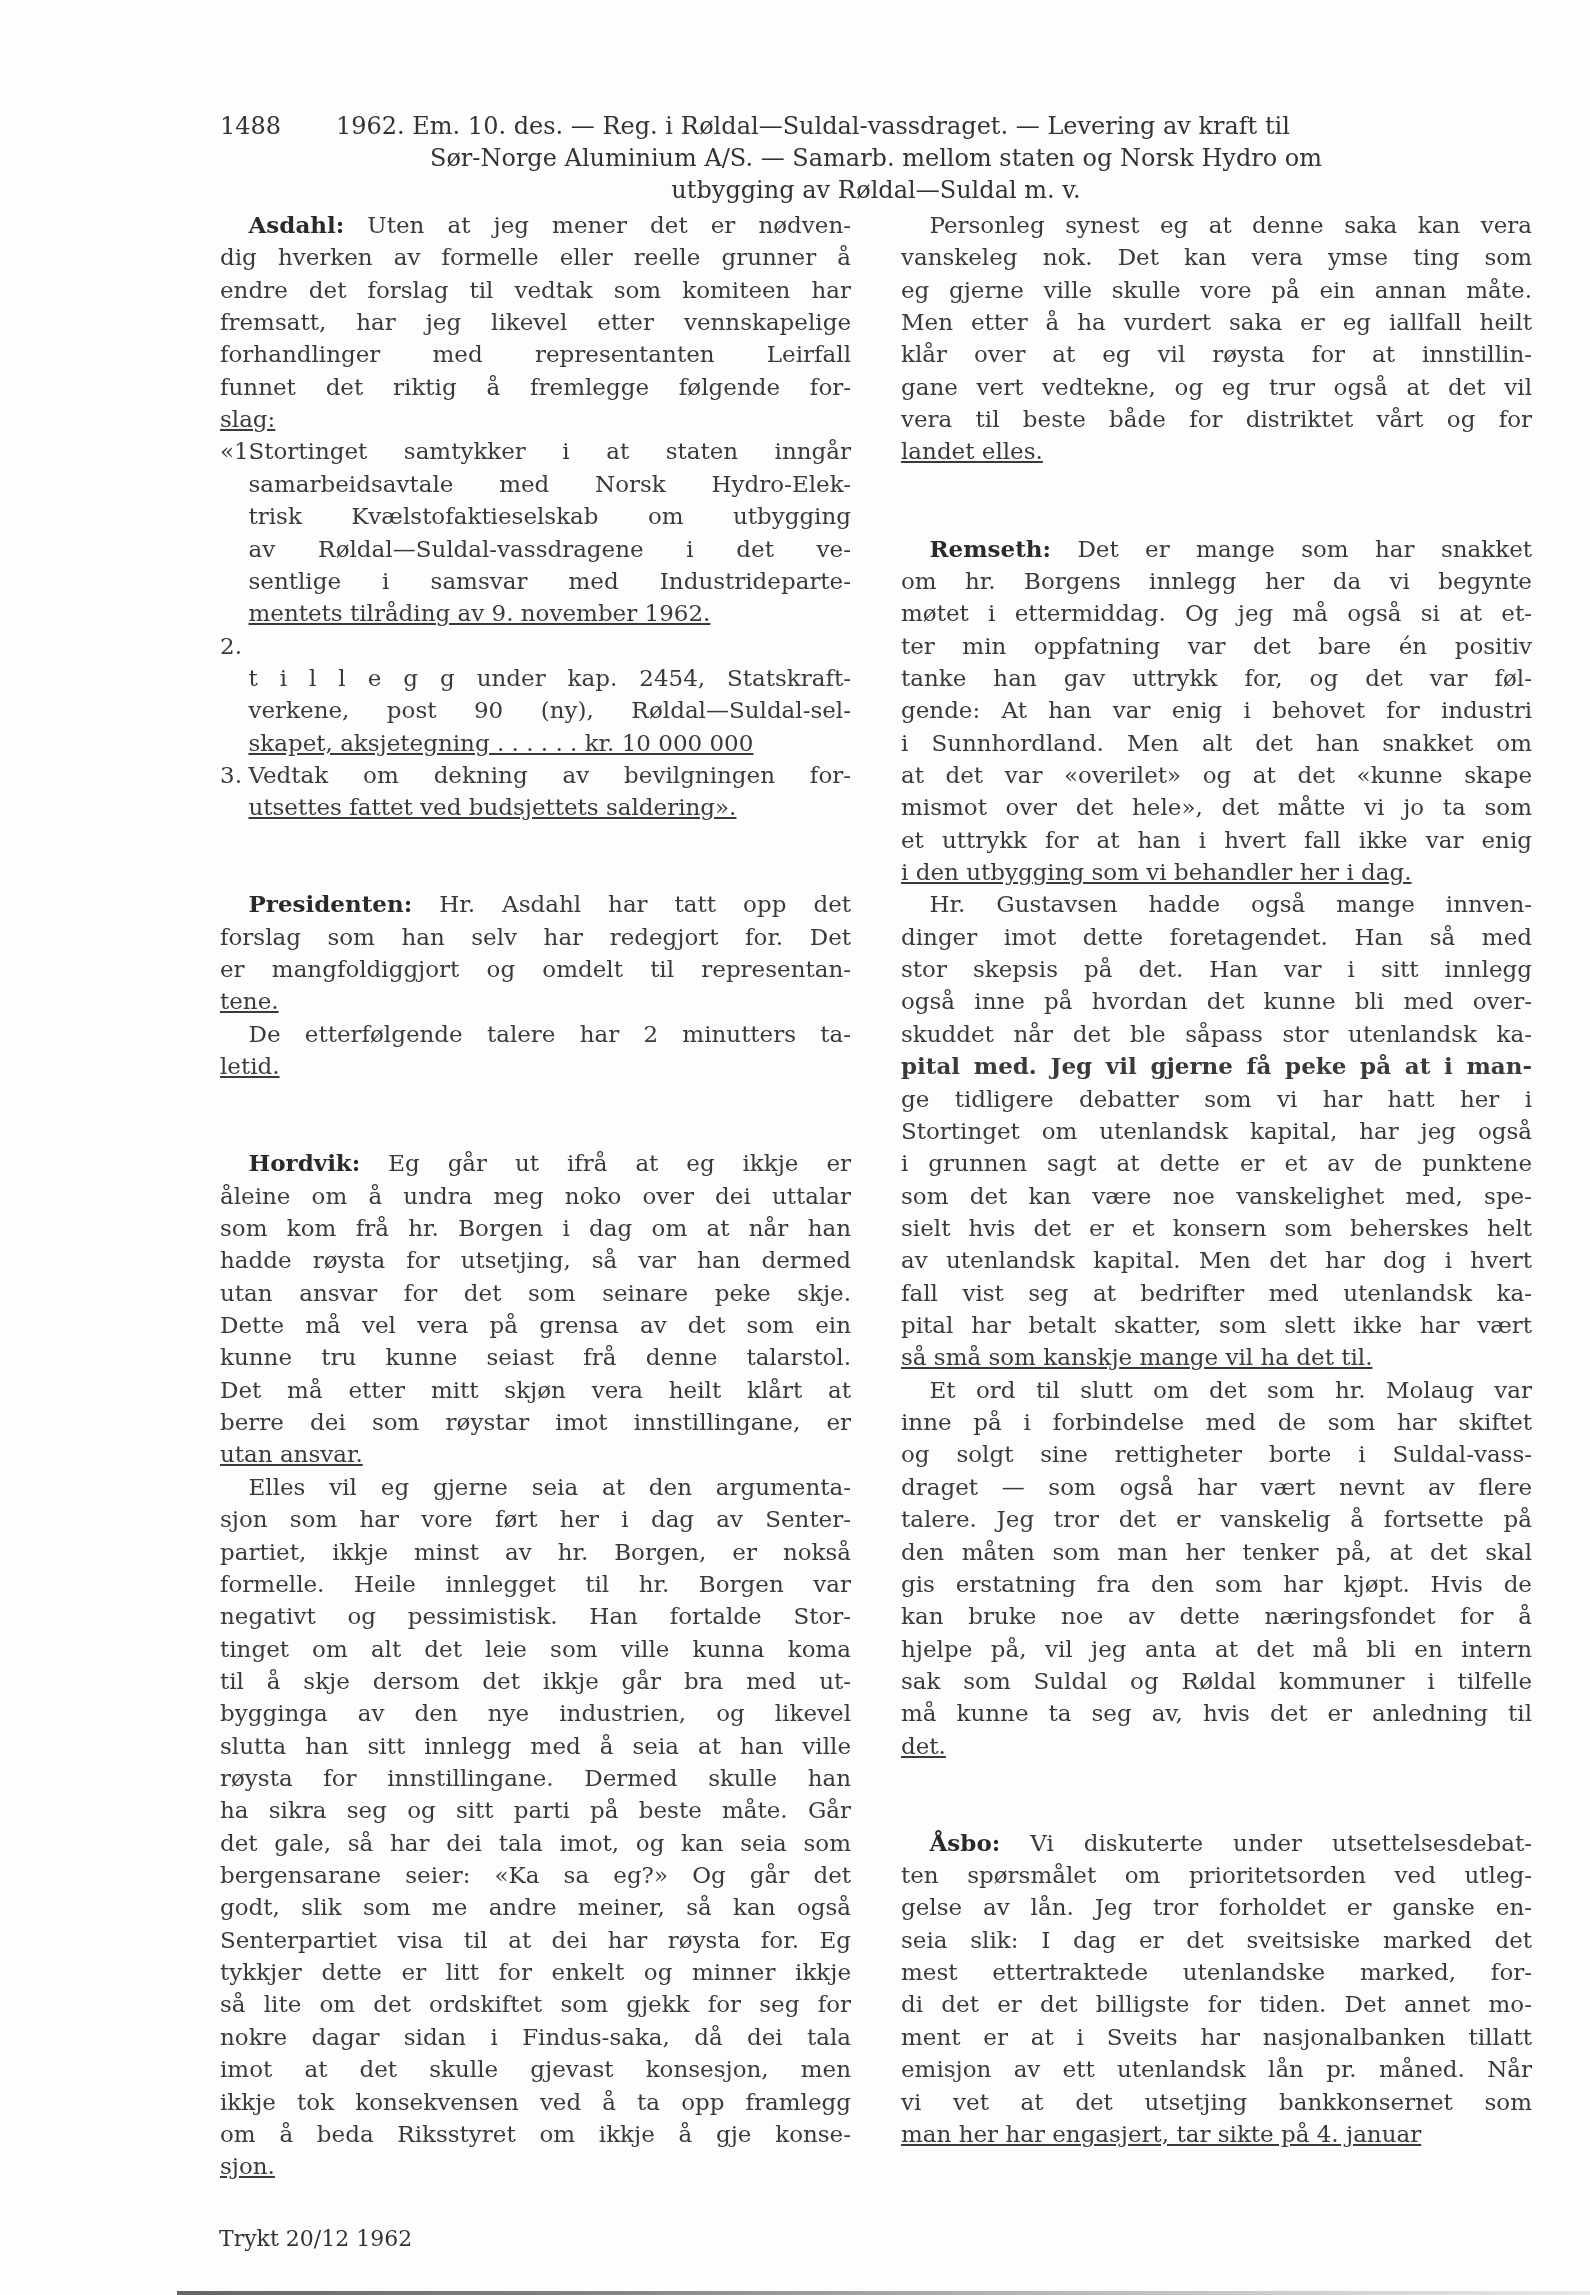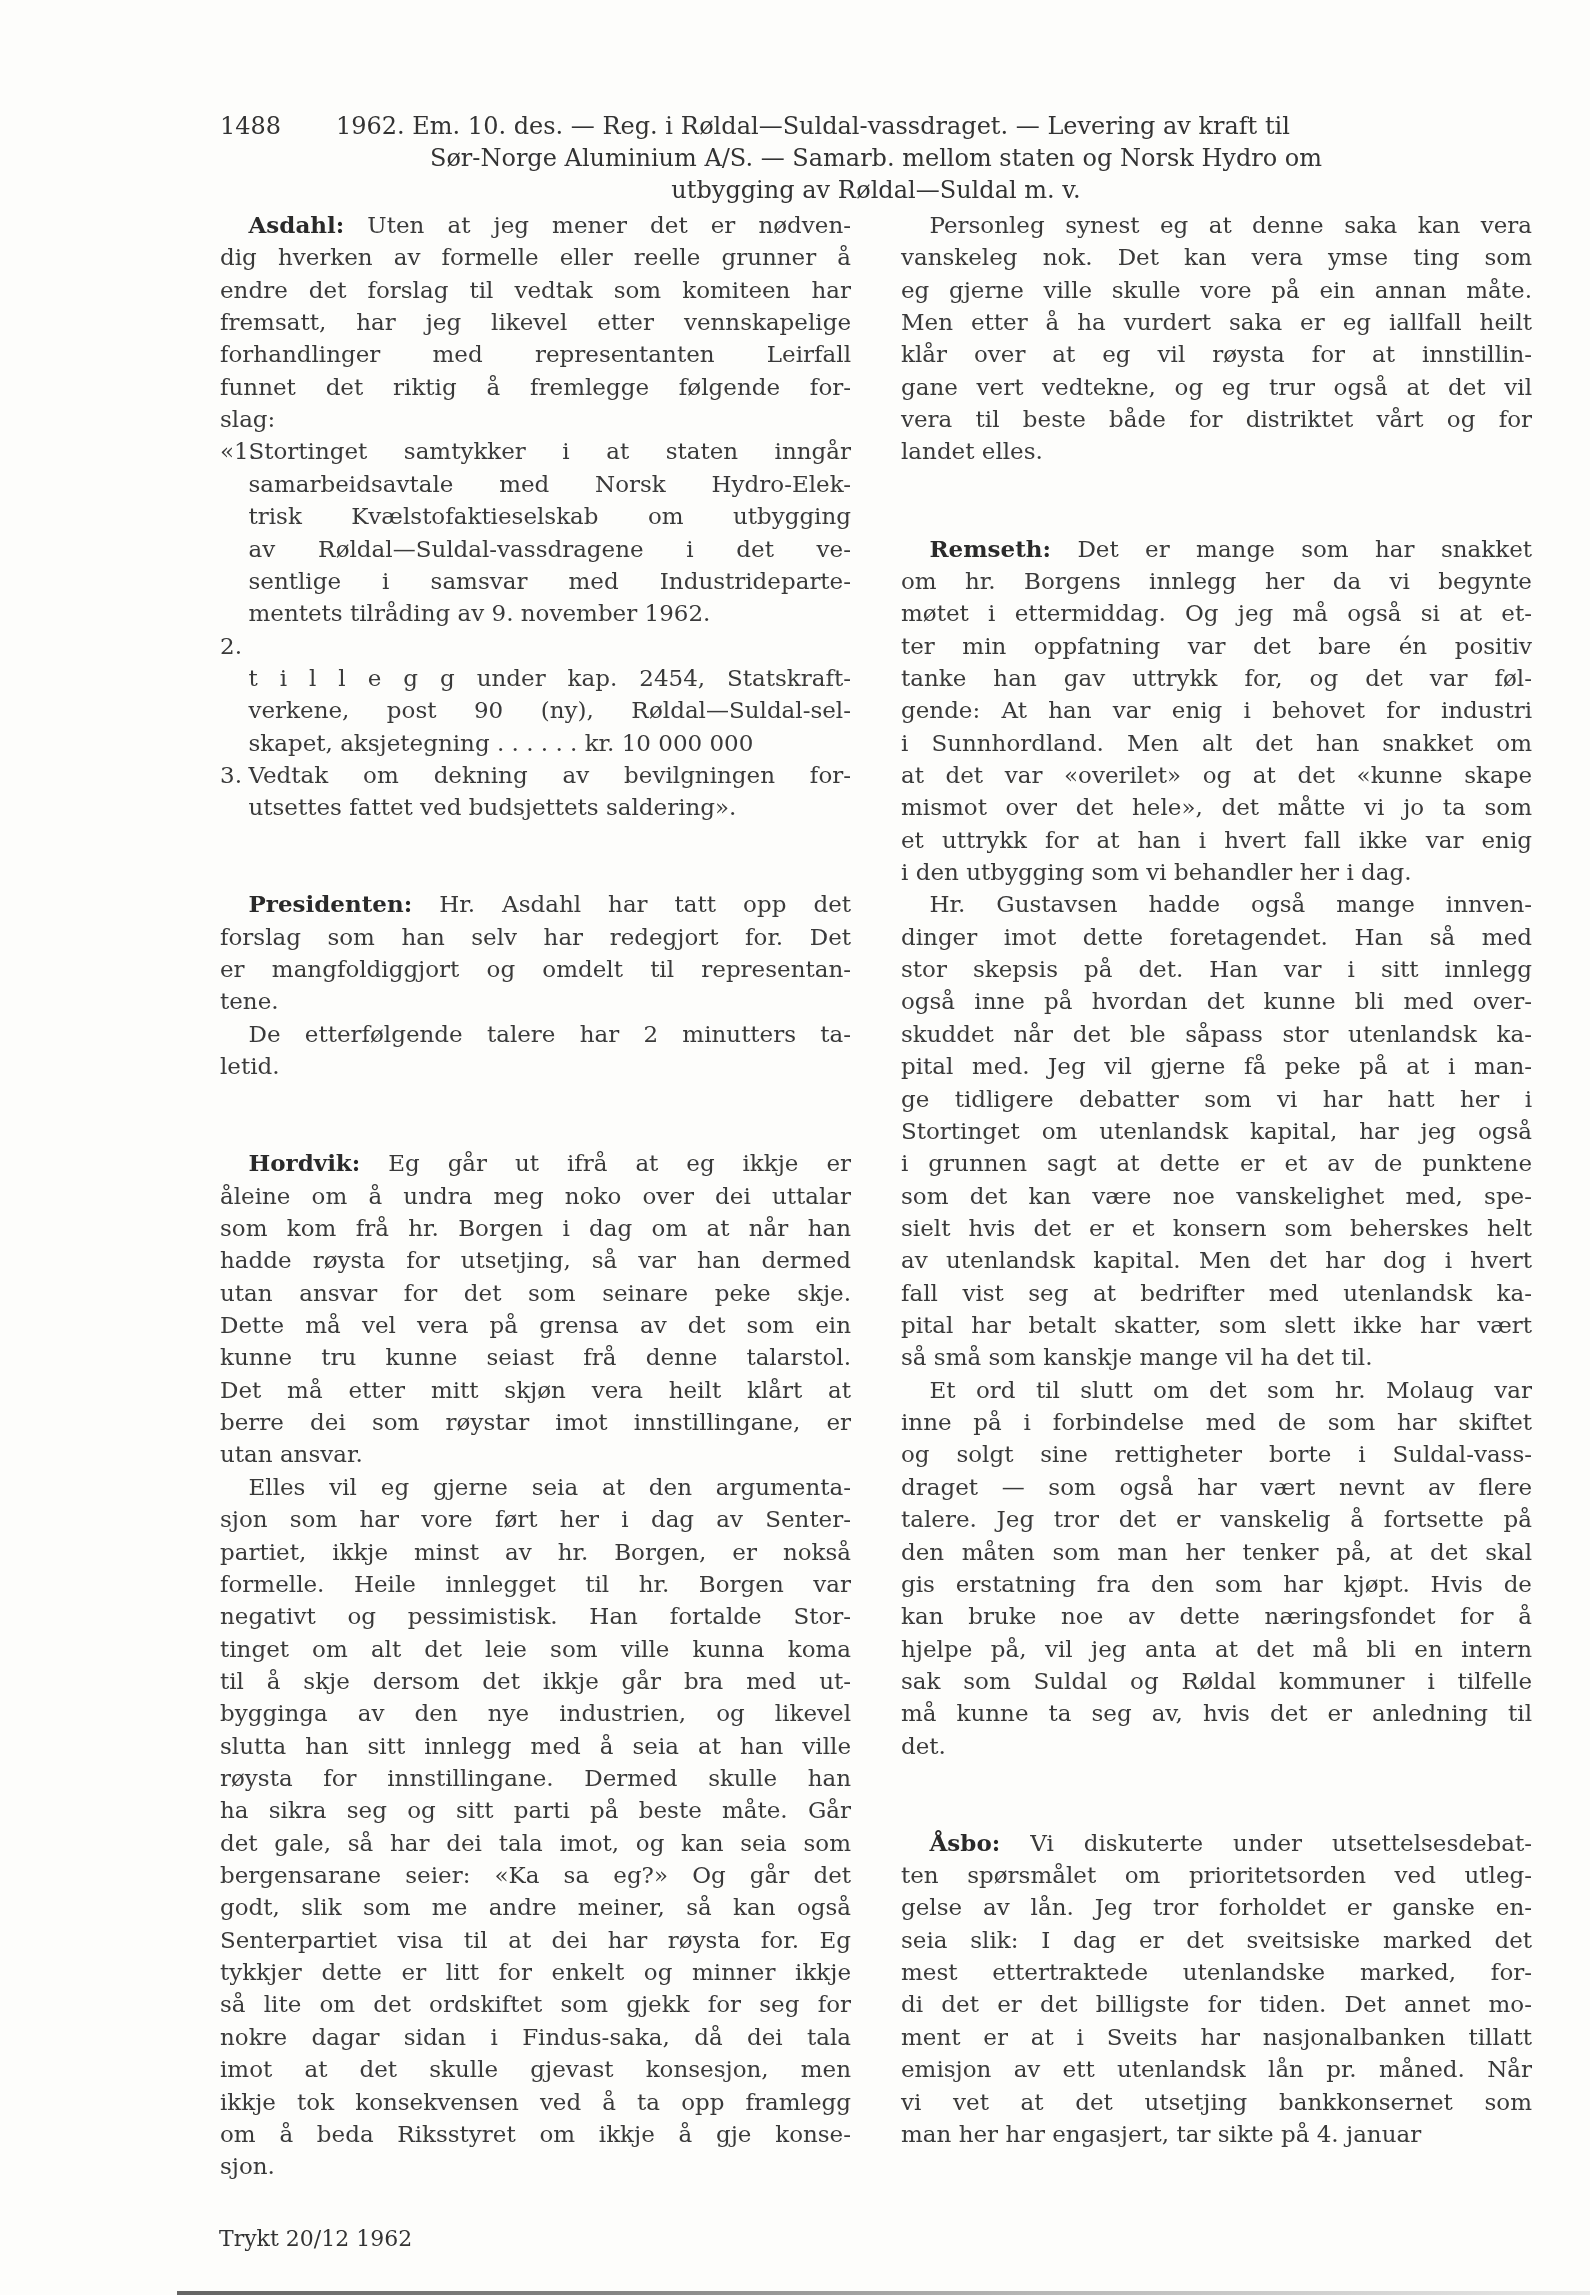--- a/index.html
+++ b/index.html
@@ -24,21 +24,21 @@
   .col { position: absolute; font-size: 23px; }
   .col-left { left: 208px; top: 211px; width: 631px; }
   .col-right { left: 889px; top: 211px; width: 631px; }
 
   .line {
     position: absolute; left: 0; width: 100%;
     height: 28.5px; line-height: 28.5px;
     white-space: nowrap;
     text-align: justify; text-align-last: justify;
   }
-  .line.last { text-align-last: left; }
+  .line.last { text-align-last: left; text-decoration: underline; }
   .line.indent { padding-left: 28.5px; box-sizing: border-box; }
   .line.hang { padding-left: 28.5px; box-sizing: border-box; }
   .line.num { padding-left: 28.5px; box-sizing: border-box; }
   .line.num .n { position: absolute; left: 0; }
   .speaker { font-weight: bold; color: #2a2a2a; }
 
   .footer {
     position: absolute; left: 207px; top: 2226px;
     font-size: 22px; color: #333; white-space: nowrap;
   }
@@ -136,21 +136,21 @@
       <div class="line" style="top: 518px;">i Sunnhordland. Men alt det han snakket om</div>
       <div class="line" style="top: 550px;">at det var «overilet» og at det «kunne skape</div>
       <div class="line" style="top: 582px;">mismot over det hele», det måtte vi jo ta som</div>
       <div class="line" style="top: 615px;">et uttrykk for at han i hvert fall ikke var enig</div>
       <div class="line last" style="top: 647px;">i den utbygging som vi behandler her i dag.</div>
       <div class="line indent" style="top: 679px;">Hr. Gustavsen hadde også mange innven-</div>
       <div class="line" style="top: 712px;">dinger imot dette foretagendet. Han så med</div>
       <div class="line" style="top: 744px;">stor skepsis på det. Han var i sitt innlegg</div>
       <div class="line" style="top: 776px;">også inne på hvordan det kunne bli med over-</div>
       <div class="line" style="top: 809px;">skuddet når det ble såpass stor utenlandsk ka-</div>
-      <div class="line" style="top: 841px;">pital med. Jeg vil gjerne få peke på at i man-</div>
+      <div class="line" style="top: 841px; font-weight: bold;">pital med. Jeg vil gjerne få peke på at i man-</div>
       <div class="line" style="top: 874px;">ge tidligere debatter som vi har hatt her i</div>
       <div class="line" style="top: 906px;">Stortinget om utenlandsk kapital, har jeg også</div>
       <div class="line" style="top: 938px;">i grunnen sagt at dette er et av de punktene</div>
       <div class="line" style="top: 971px;">som det kan være noe vanskelighet med, spe-</div>
       <div class="line" style="top: 1003px;">sielt hvis det er et konsern som beherskes helt</div>
       <div class="line" style="top: 1035px;">av utenlandsk kapital. Men det har dog i hvert</div>
       <div class="line" style="top: 1068px;">fall vist seg at bedrifter med utenlandsk ka-</div>
       <div class="line" style="top: 1100px;">pital har betalt skatter, som slett ikke har vært</div>
       <div class="line last" style="top: 1132px;">så små som kanskje mange vil ha det til.</div>
       <div class="line indent" style="top: 1165px;">Et ord til slutt om det som hr. Molaug var</div>

